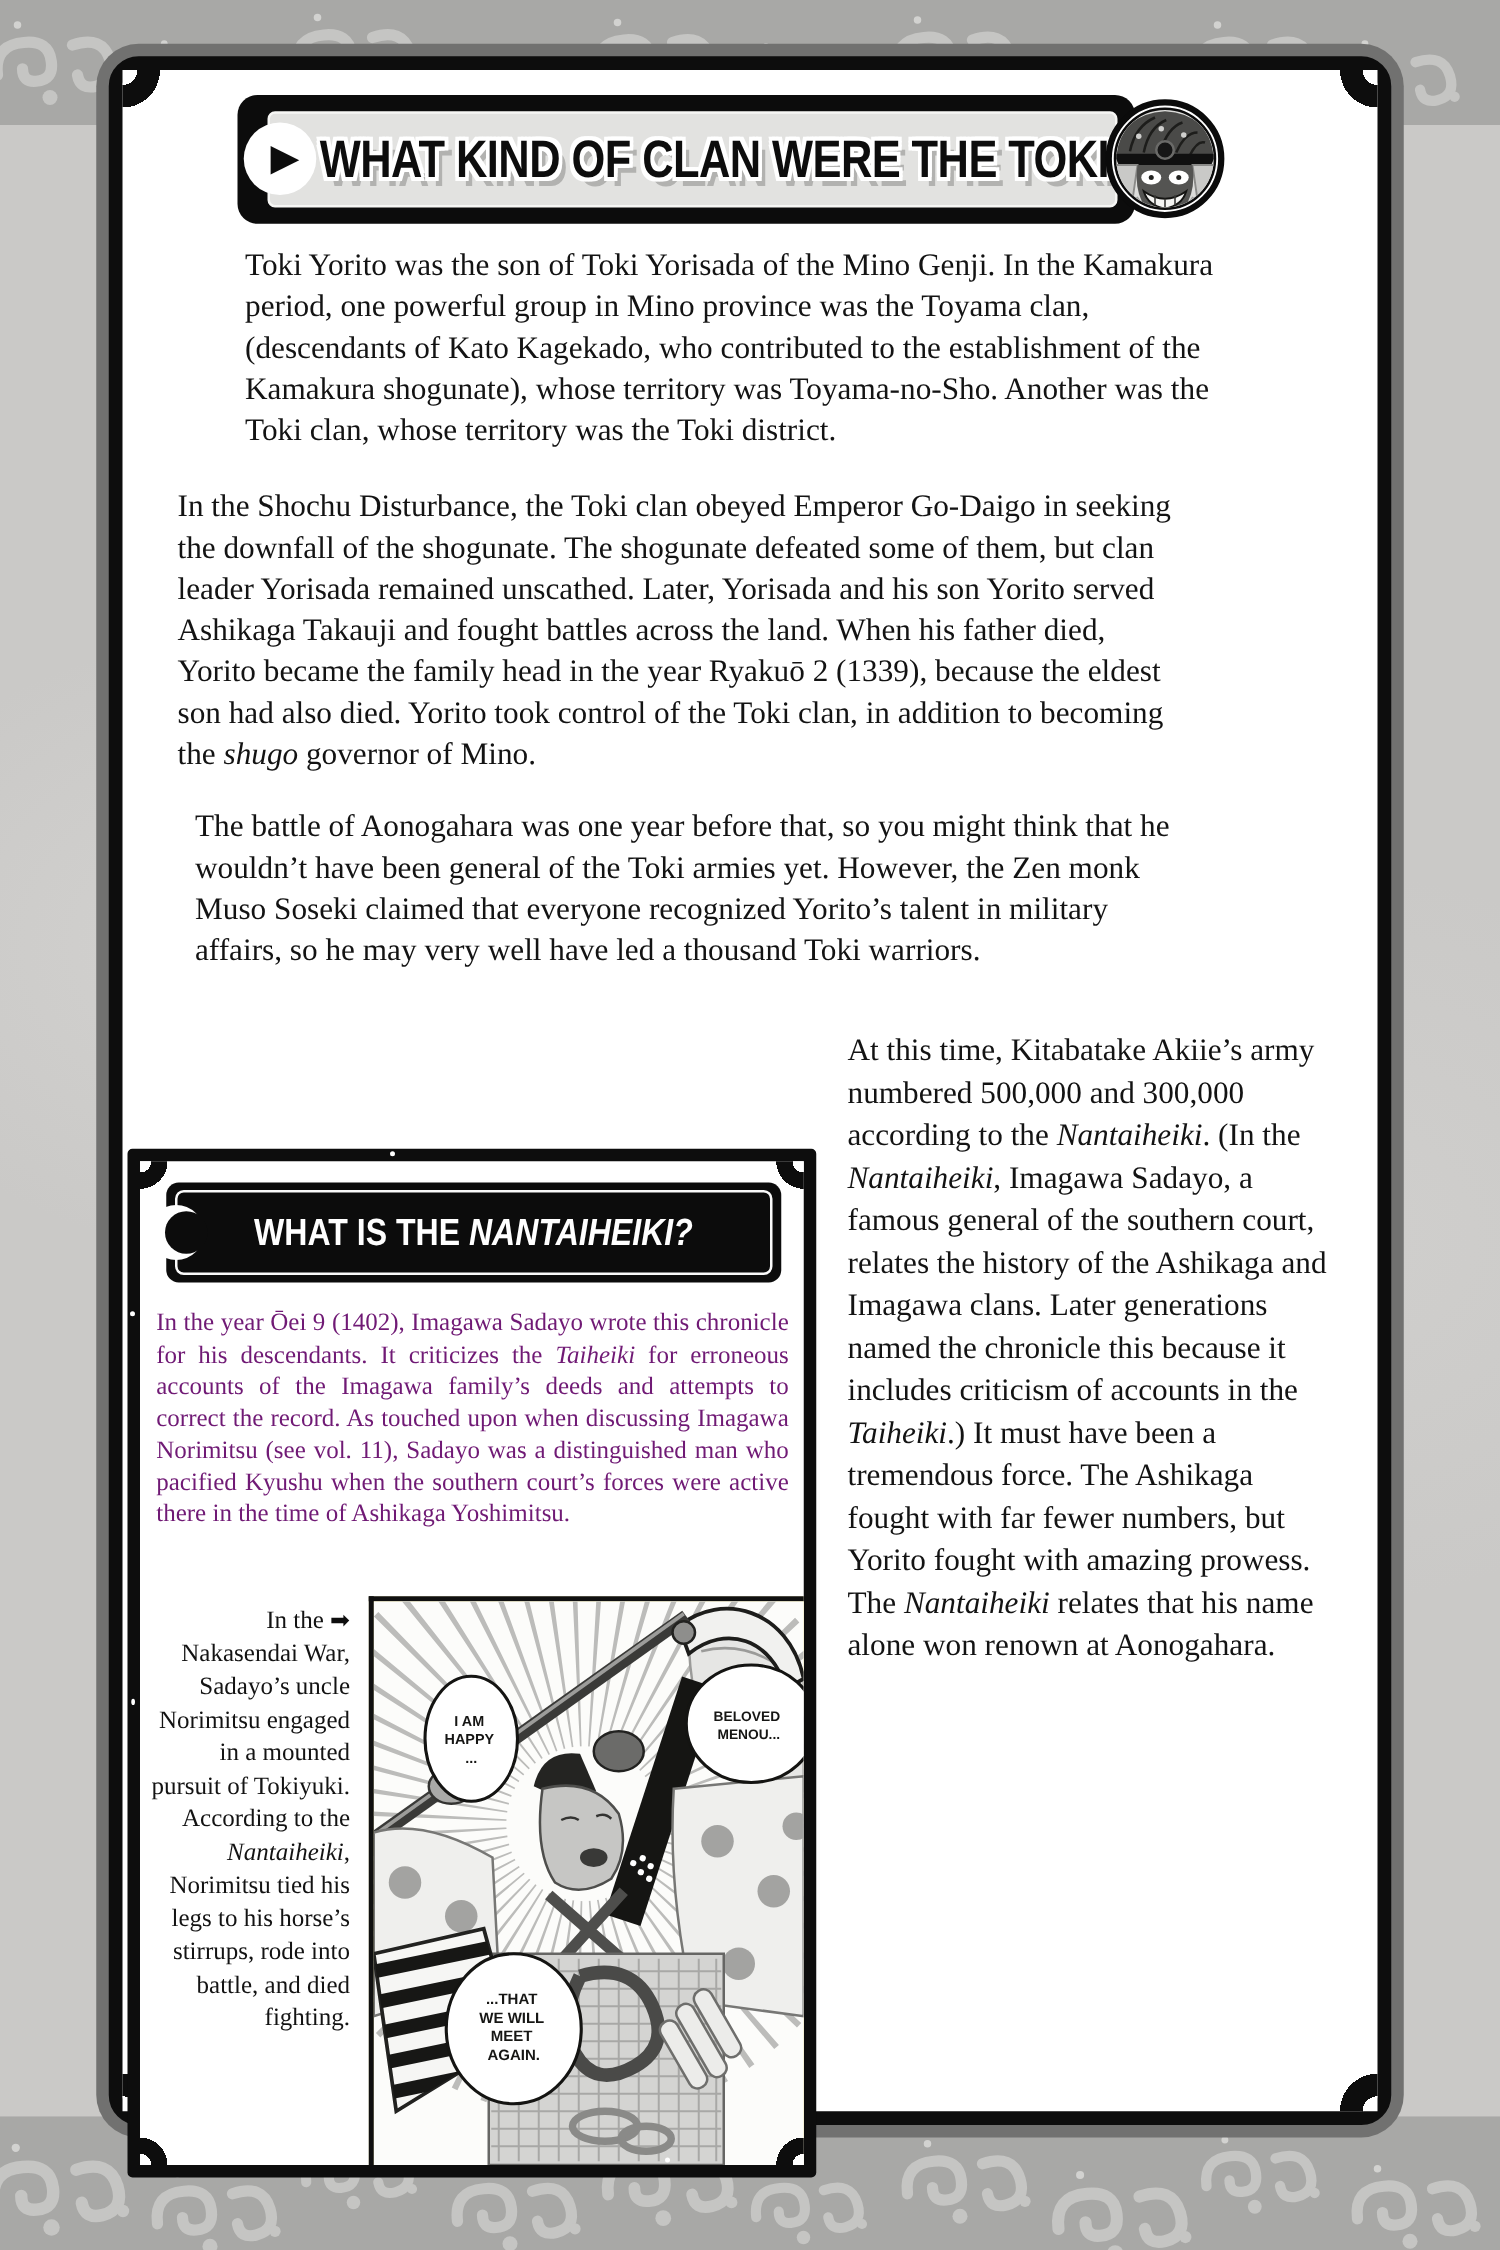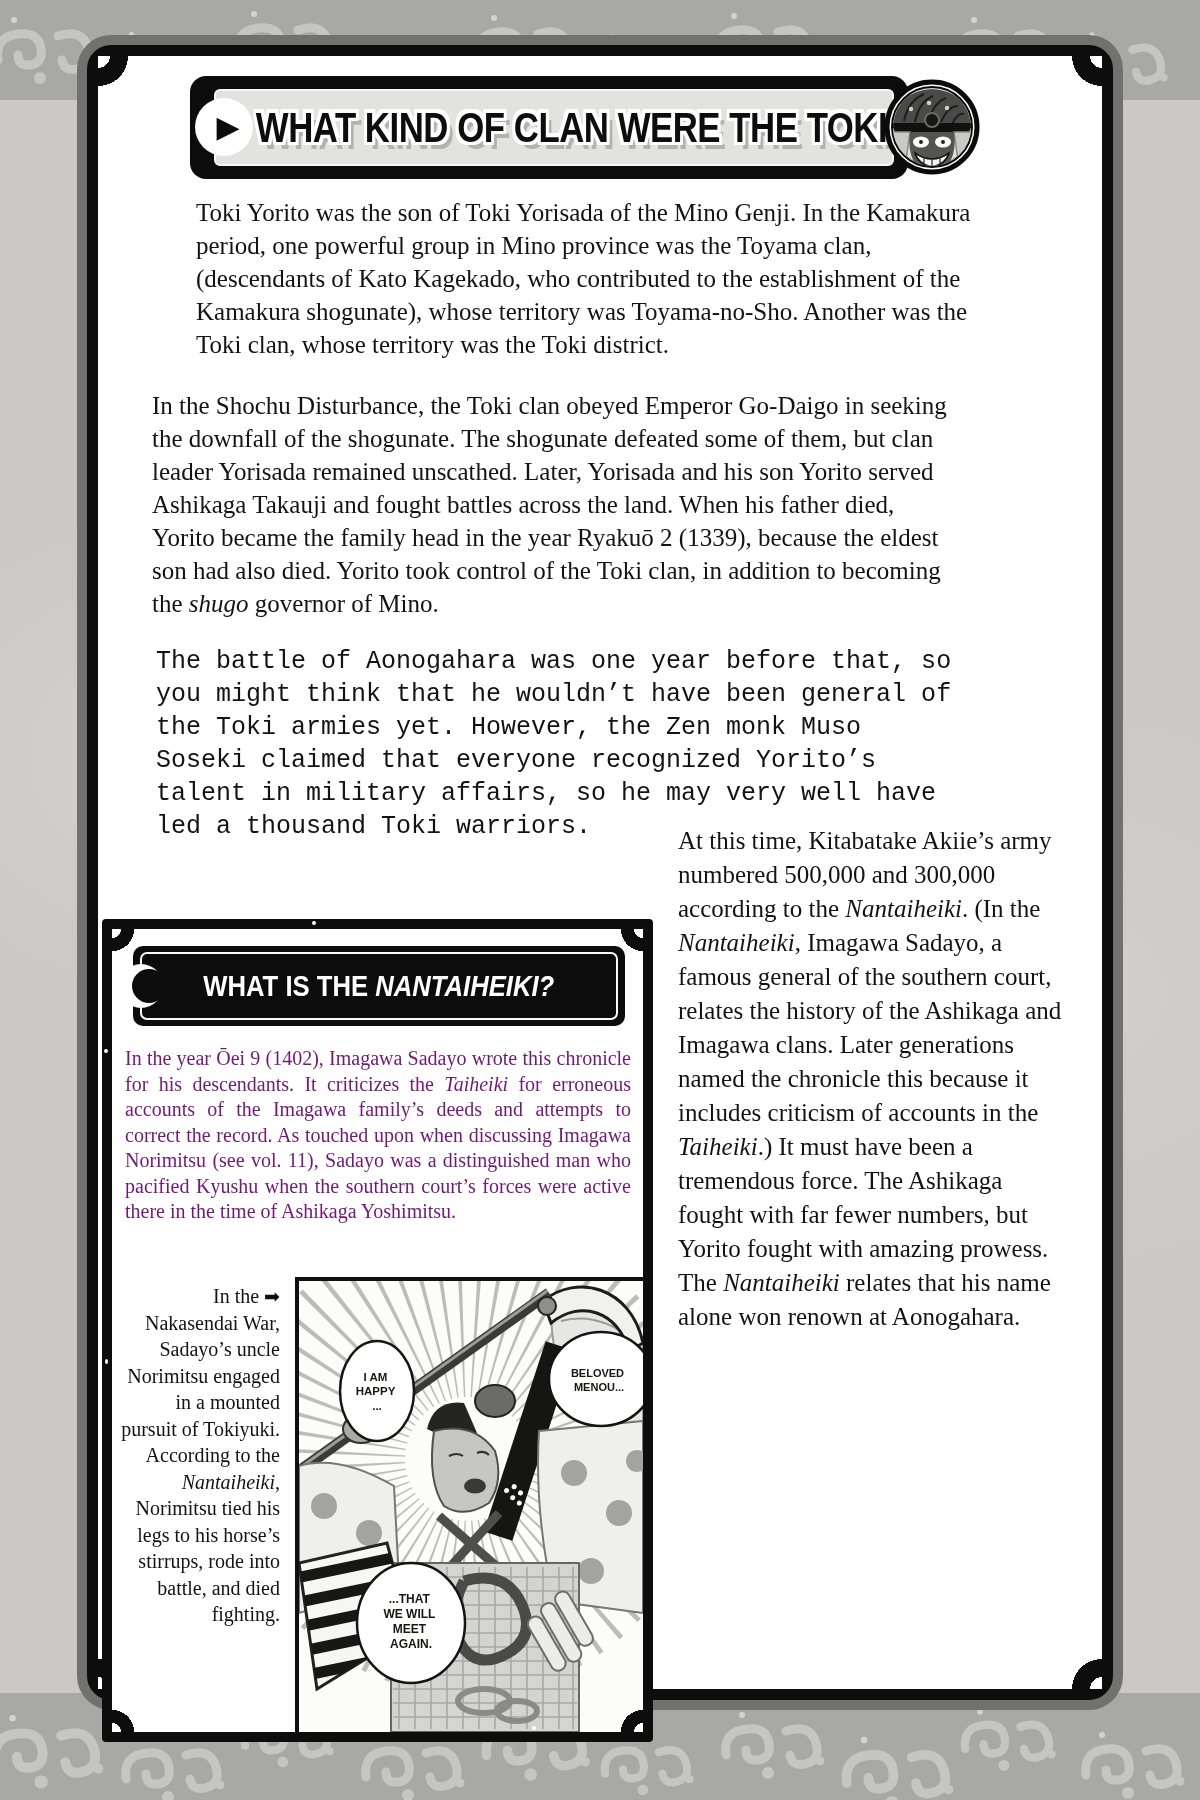--- a/index.html
+++ b/index.html
@@ -39,22 +39,22 @@
   h1,h2,p{margin:0;}
   .disp{display:inline-block;font-family:"Liberation Sans", sans-serif;font-weight:bold;
     font-size:37px;letter-spacing:-0.5px;color:#0d0d0d;transform:scale(0.94,1.14);white-space:nowrap;
     text-shadow:-3px -3px 0 #fff,3px -3px 0 #fff,-3px 3px 0 #fff,3px 3px 0 #fff,
       -3px 0 0 #fff,3px 0 0 #fff,0 -3px 0 #fff,0 3px 0 #fff,6px 6px 0 #b2b2b0;}
   .face{position:absolute;left:786px;top:23px;width:96px;height:96px;z-index:5;}
 
   
   .bodytxt{position:absolute;font-size:25px;line-height:33px;color:#131313;text-align:left;}
   .p1{left:58px;top:140px;width:800px;margin-left:40px;}
-  .p2{left:54px;top:333px;width:800px;}
-  .p3{left:58px;top:589px;width:800px;font-family:Liberation Mono, monospace;}
+  .p2{left:44px;top:333px;width:800px;}
+  .p3{left:58px;top:589px;width:800px;}
   .rightcol{left:580px;top:732px;width:390px;line-height:34px;margin-top:36px;}
 
   
   .sub-card{position:absolute;left:102px;top:919px;width:551px;height:823px;
     background:#ffffff;border:10px solid #0d0d0d;border-radius:4px;z-index:5;box-sizing:border-box;}
   .speck{position:absolute;background:#fff;border-radius:50%;width:4px;height:4px;z-index:6;}
   .sub-banner{position:absolute;left:21px;top:17px;width:492px;height:80px;background:#0c0c0c;
     border-radius:10px;z-index:3;display:flex;align-items:center;justify-content:center;}
   .sub-banner .inner-line{position:absolute;left:7px;top:6px;right:7px;bottom:6px;
     border:2.5px solid #fafafa;border-radius:7px;pointer-events:none;}

